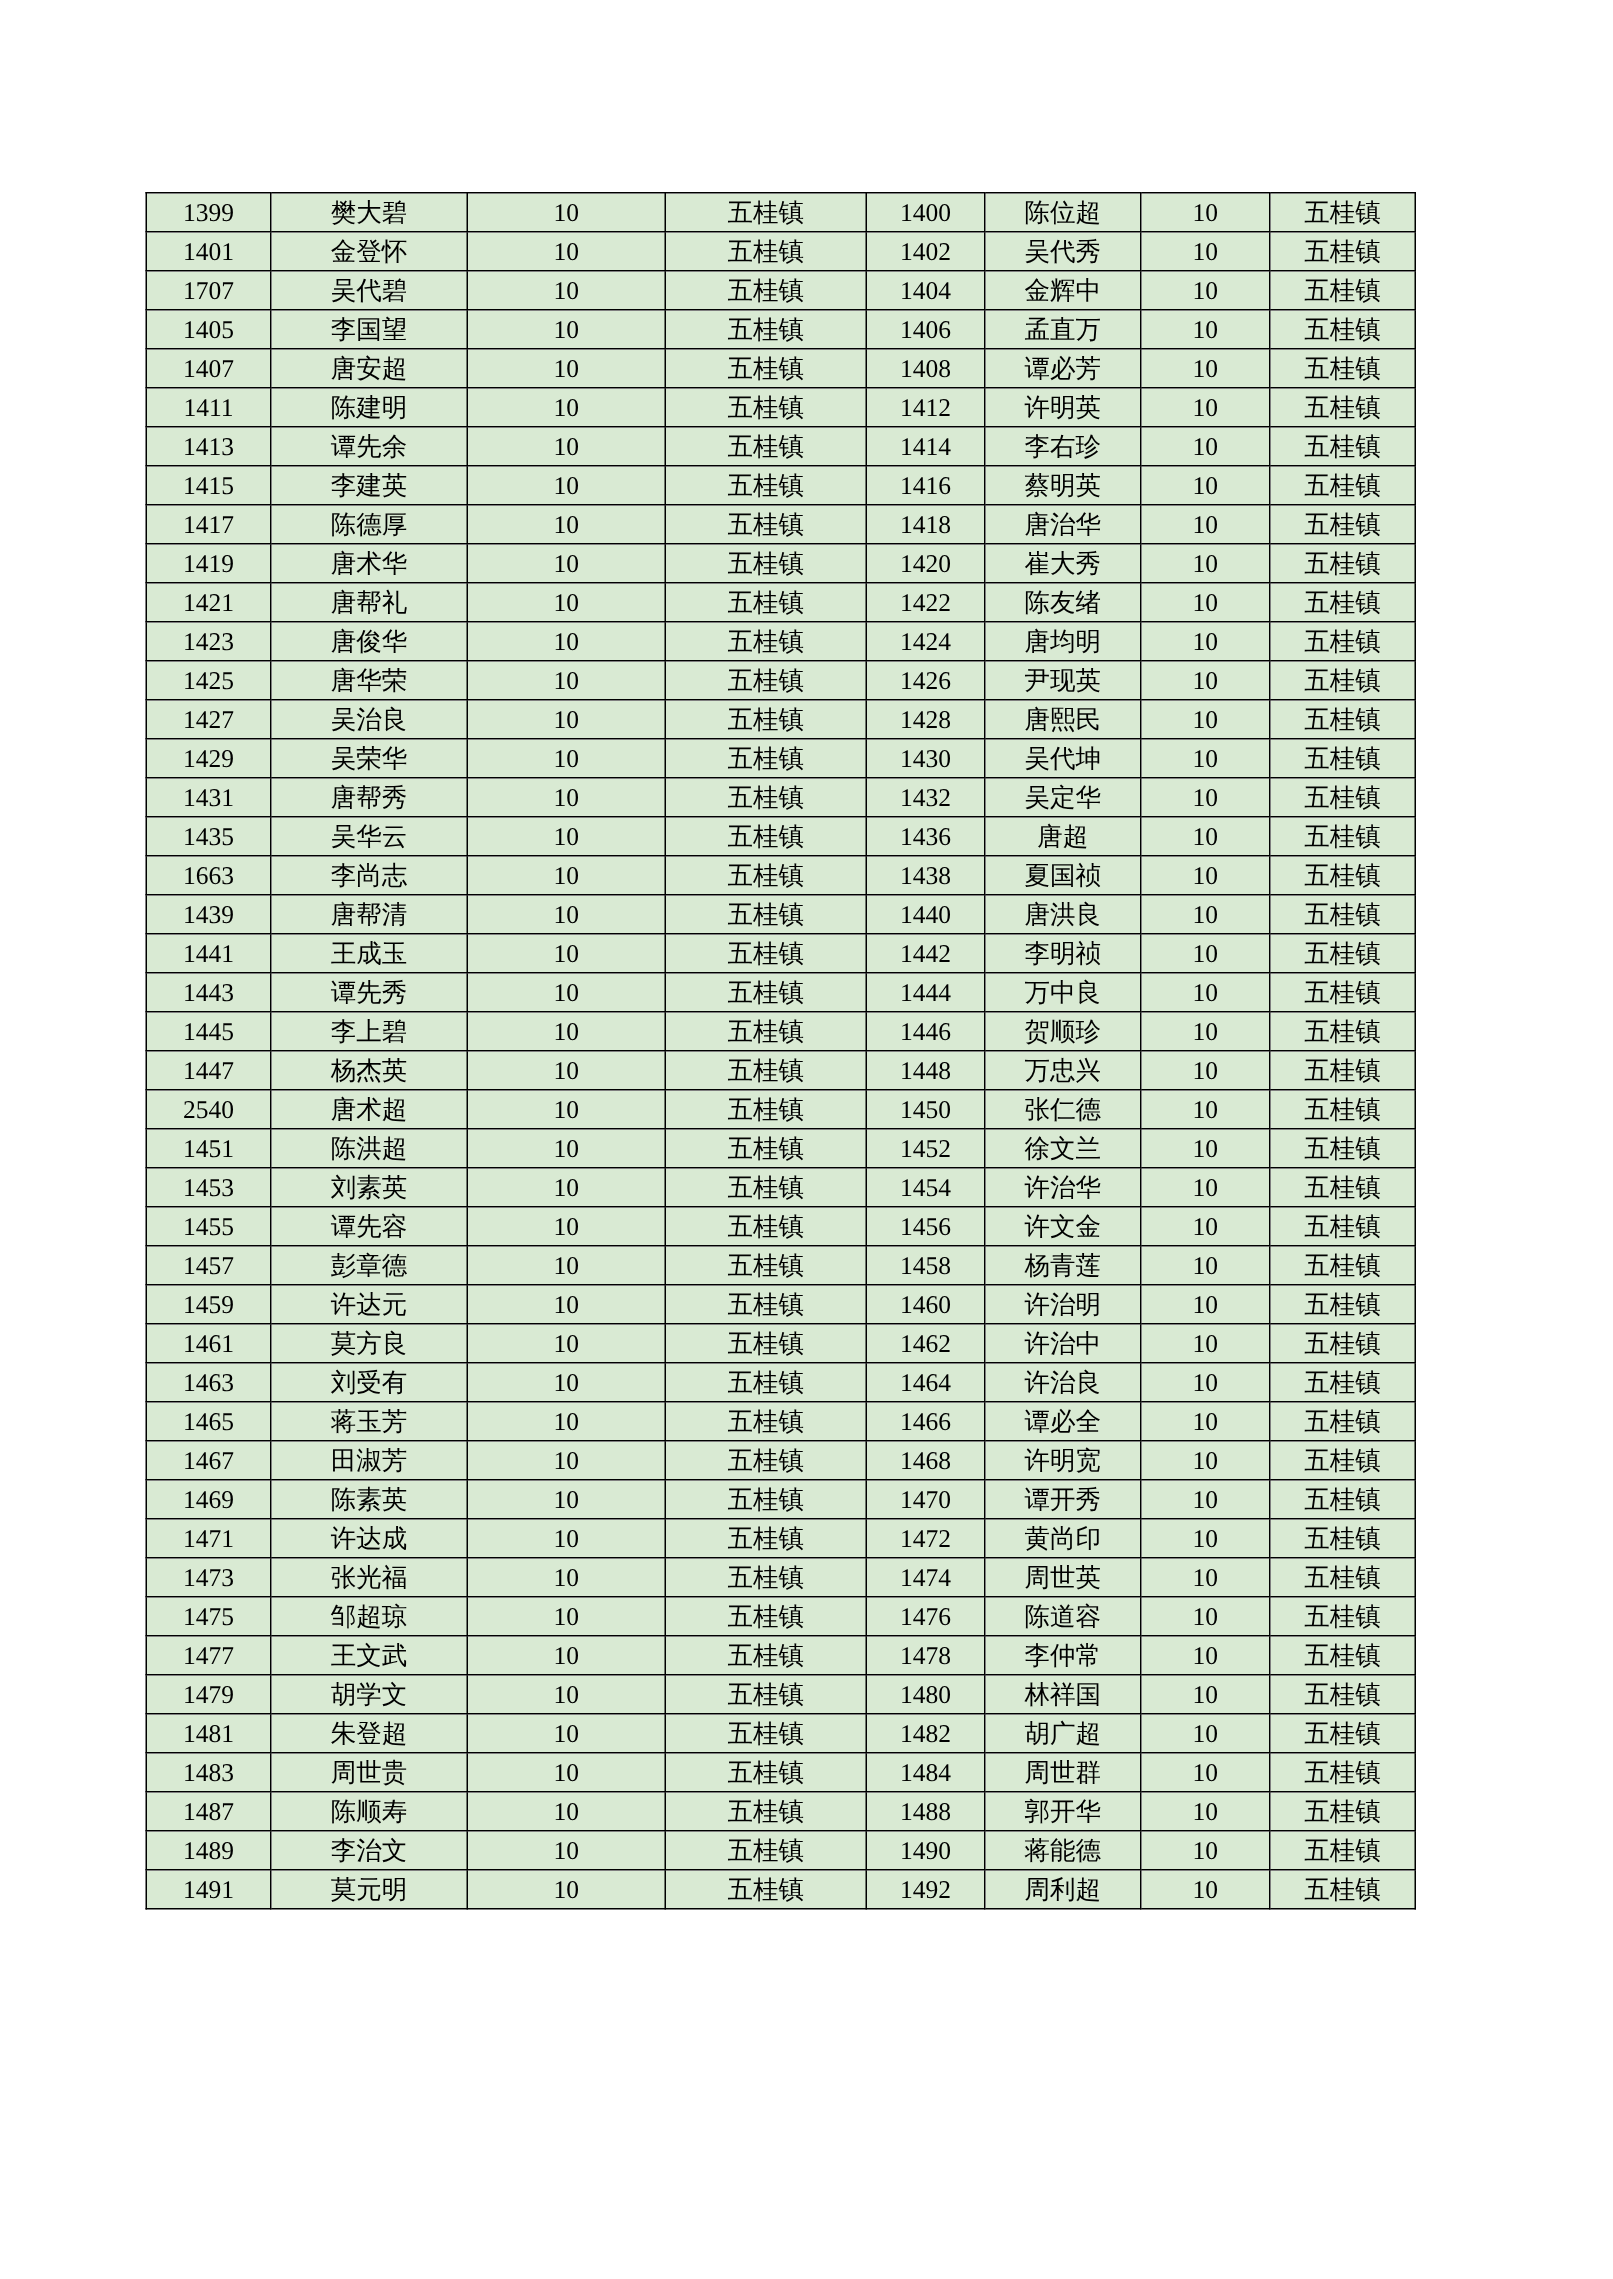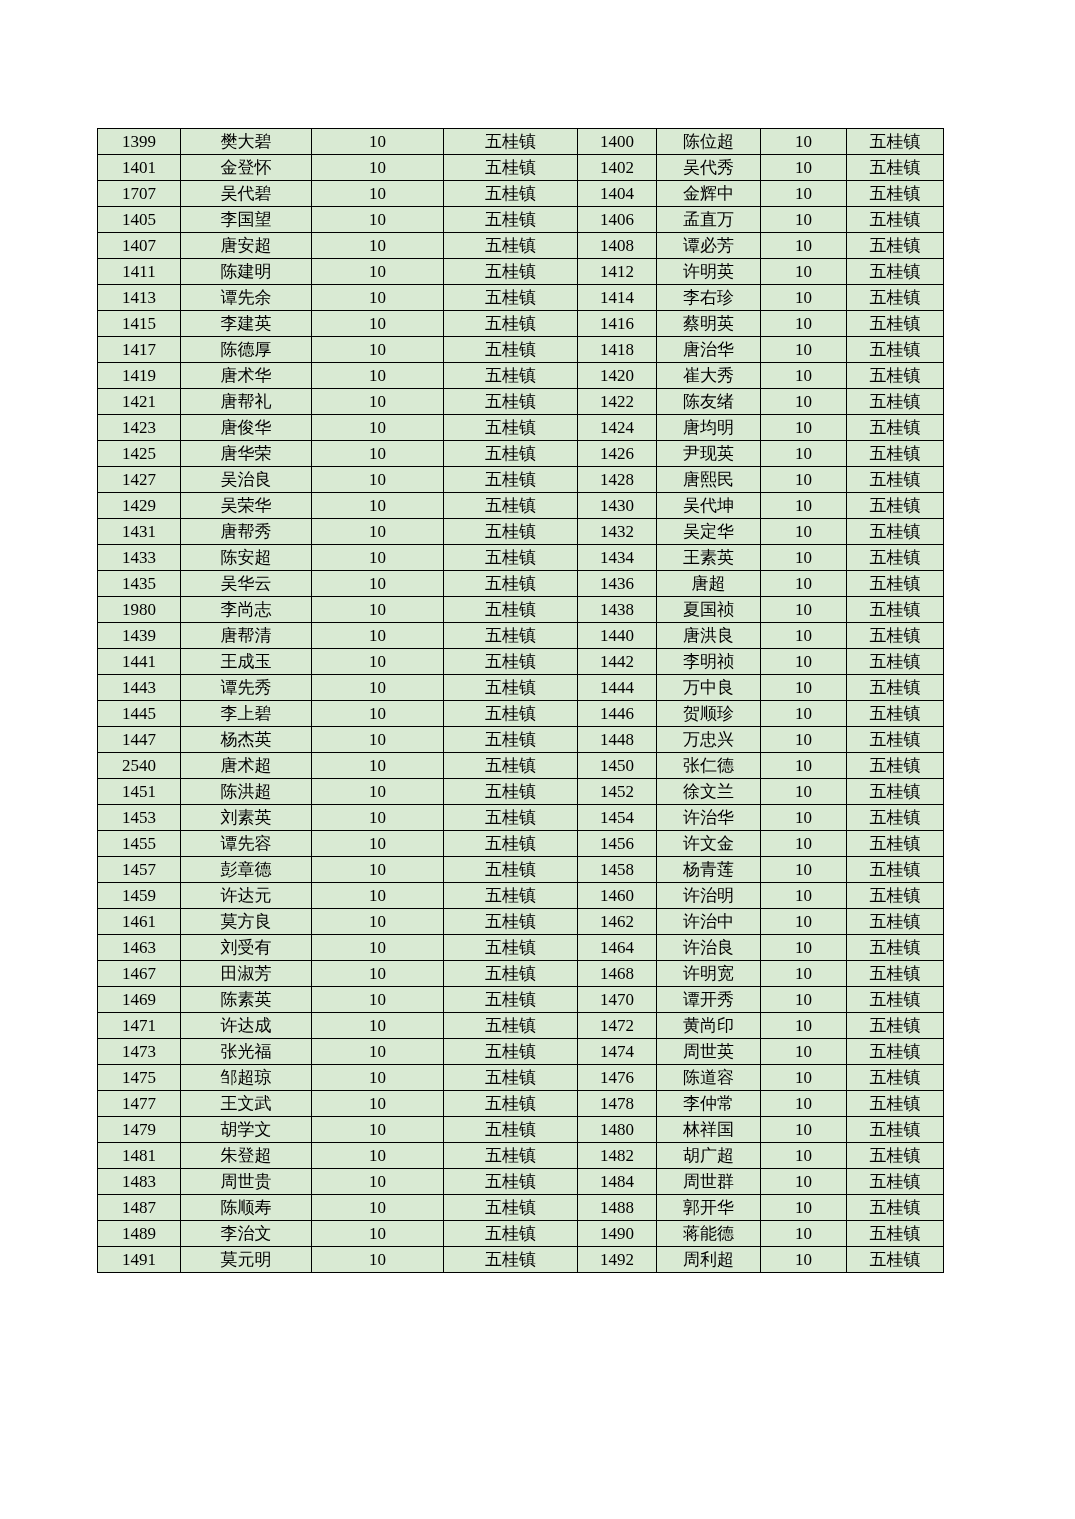--- a/index.html
+++ b/index.html
@@ -215,41 +215,31 @@
           <td>1431</td>
           <td>唐帮秀</td>
           <td>10</td>
           <td>五桂镇</td>
           <td>1432</td>
           <td>吴定华</td>
           <td>10</td>
           <td>五桂镇</td>
         </tr>
         <tr>
-          <td>1433</td>
-          <td>陈安超</td>
-          <td>10</td>
-          <td>五桂镇</td>
-          <td>1434</td>
-          <td>王素英</td>
-          <td>10</td>
-          <td>五桂镇</td>
-        </tr>
-        <tr>
           <td>1435</td>
           <td>吴华云</td>
           <td>10</td>
           <td>五桂镇</td>
           <td>1436</td>
           <td>唐超</td>
           <td>10</td>
           <td>五桂镇</td>
         </tr>
         <tr>
-          <td>1980</td>
+          <td>1663</td>
           <td>李尚志</td>
           <td>10</td>
           <td>五桂镇</td>
           <td>1438</td>
           <td>夏国祯</td>
           <td>10</td>
           <td>五桂镇</td>
         </tr>
         <tr>
           <td>1439</td>
@@ -371,20 +361,30 @@
           <td>10</td>
           <td>五桂镇</td>
         </tr>
         <tr>
           <td>1463</td>
           <td>刘受有</td>
           <td>10</td>
           <td>五桂镇</td>
           <td>1464</td>
           <td>许治良</td>
+          <td>10</td>
+          <td>五桂镇</td>
+        </tr>
+        <tr>
+          <td>1465</td>
+          <td>蒋玉芳</td>
+          <td>10</td>
+          <td>五桂镇</td>
+          <td>1466</td>
+          <td>谭必全</td>
           <td>10</td>
           <td>五桂镇</td>
         </tr>
         <tr>
           <td>1467</td>
           <td>田淑芳</td>
           <td>10</td>
           <td>五桂镇</td>
           <td>1468</td>
           <td>许明宽</td>

